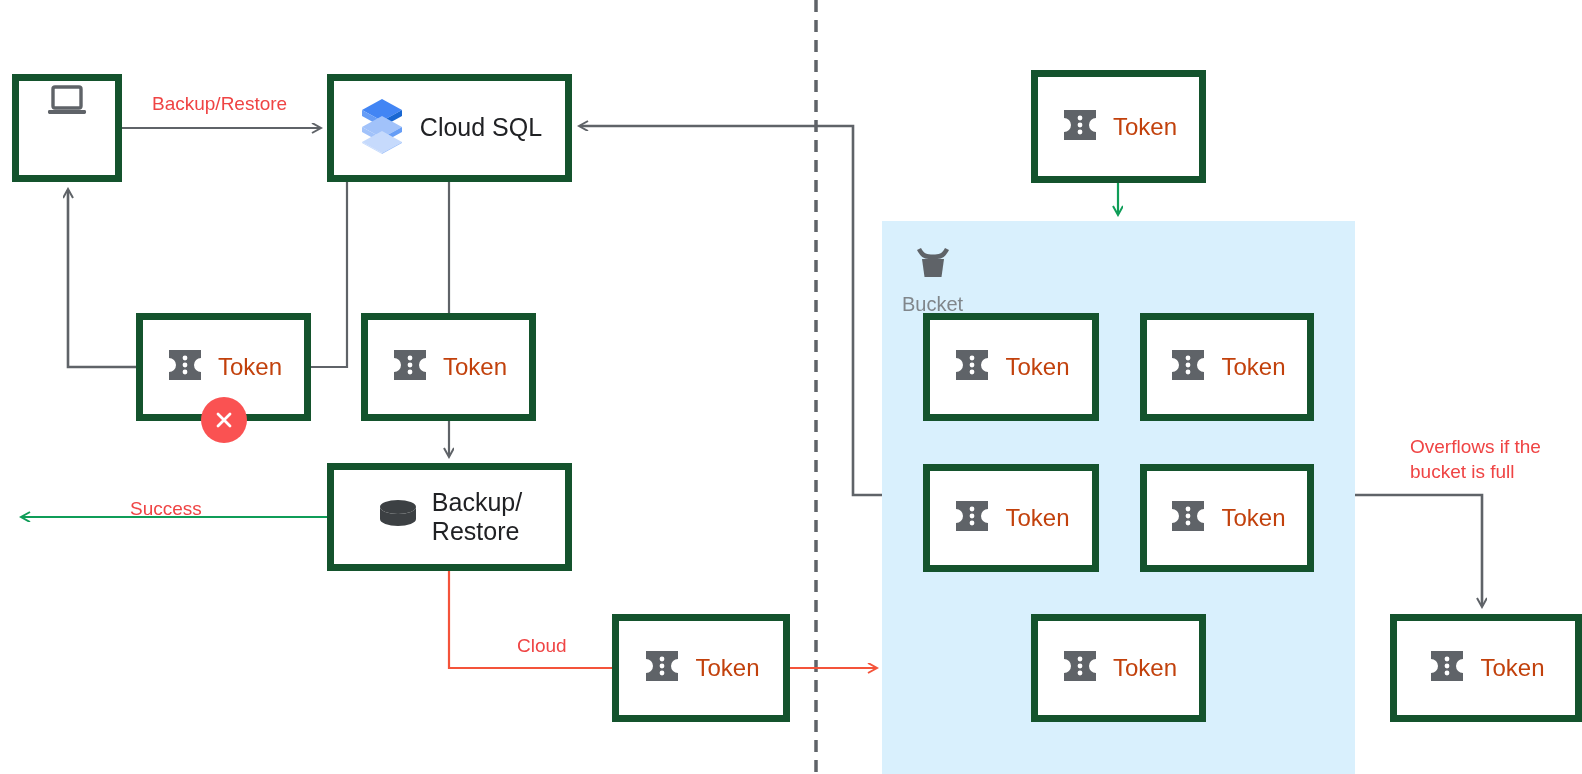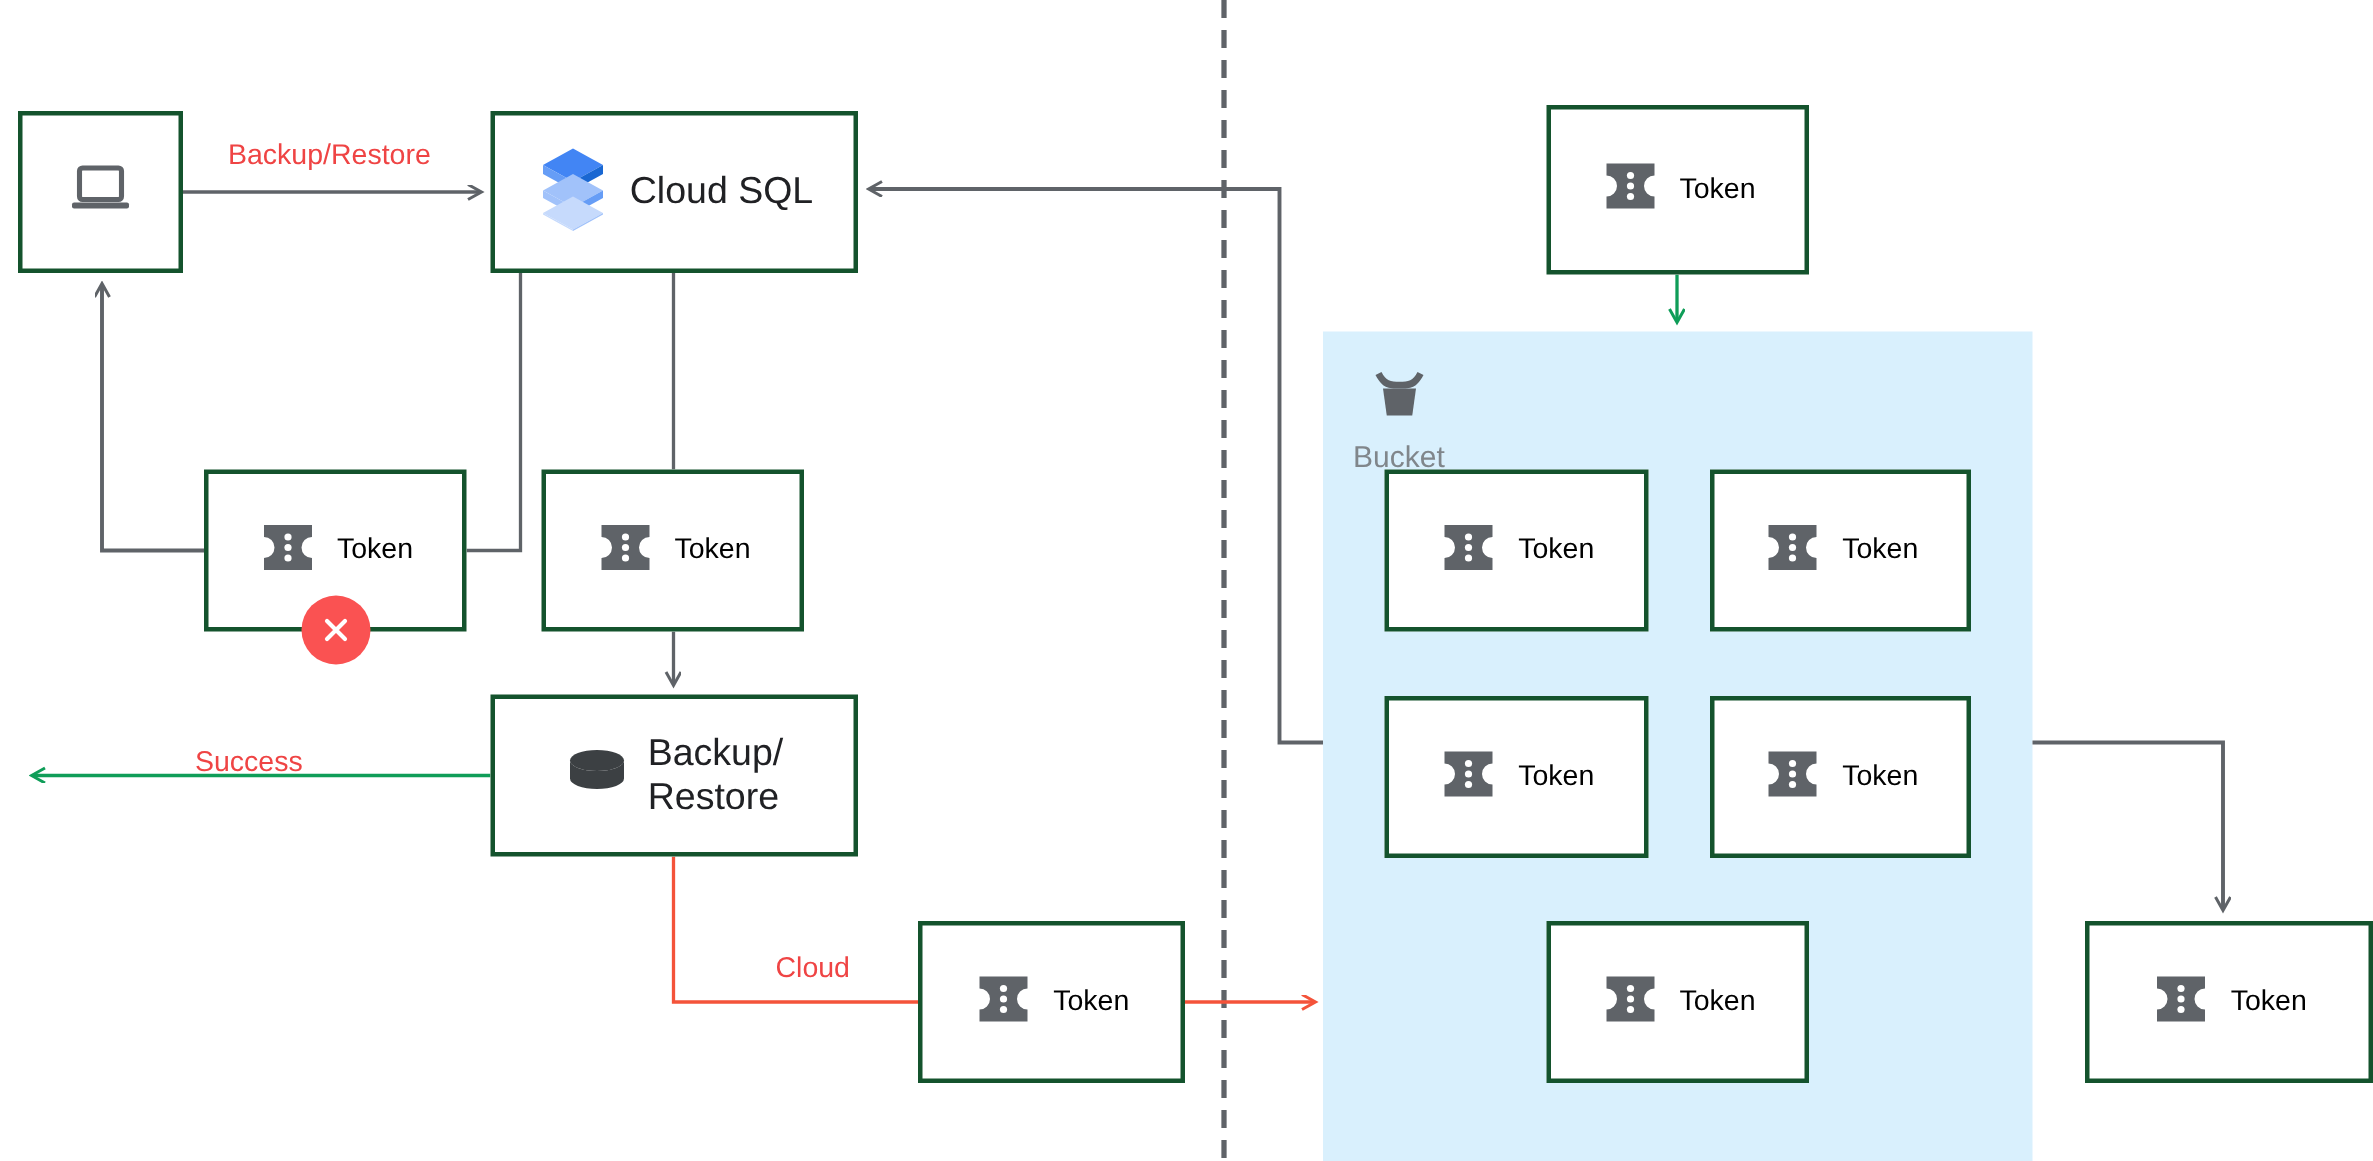--- a/index.html
+++ b/index.html
@@ -22,37 +22,36 @@
     left: 0;
     top: 0;
     width: 1582px;
     height: 774px;
     pointer-events: none;
   }
   .node {
     position: absolute;
     box-sizing: border-box;
     background: #ffffff;
-    border: 3px solid #14532d;
+    border: 7px solid #14532d;
     display: flex;
-    align-items: center;
     justify-content: center;
   }
   .node-inner {
     display: flex;
     align-items: center;
     gap: 13px;
   }
   .node-label {
     font-size: 25px;
     color: #202124;
     line-height: 1.18;
     white-space: pre-line;
   }
-  .token-label { font-size: 19px; color: #000000; }
+  .token-label { font-size: 24px; color: #c2410c; }
   .bucket-region {
     position: absolute;
     background: #d9f0fd;
   }
   .bucket-tag {
     position: absolute;
     display: flex;
     align-items: center;
     gap: 10px;
     flex-direction: column;
@@ -330,14 +329,16 @@
           <circle cx="20" cy="24" r="2.4" fill="#ffffff"></circle>
         </svg>
       </span>
       <span class="token-label">Token</span>
     </div>
   </div>
 
   <div class="edge-label" style="left:152px; top:92px;">Backup/Restore</div>
   <div class="edge-label" style="left:130px; top:497px;">Success</div>
   <div class="edge-label" style="left:517px; top:634px;">Cloud</div>
+  <div class="edge-label" style="left:1410px; top:435px;">Overflows if the
+bucket is full</div>
 
 </div>
 
 </body></html>

